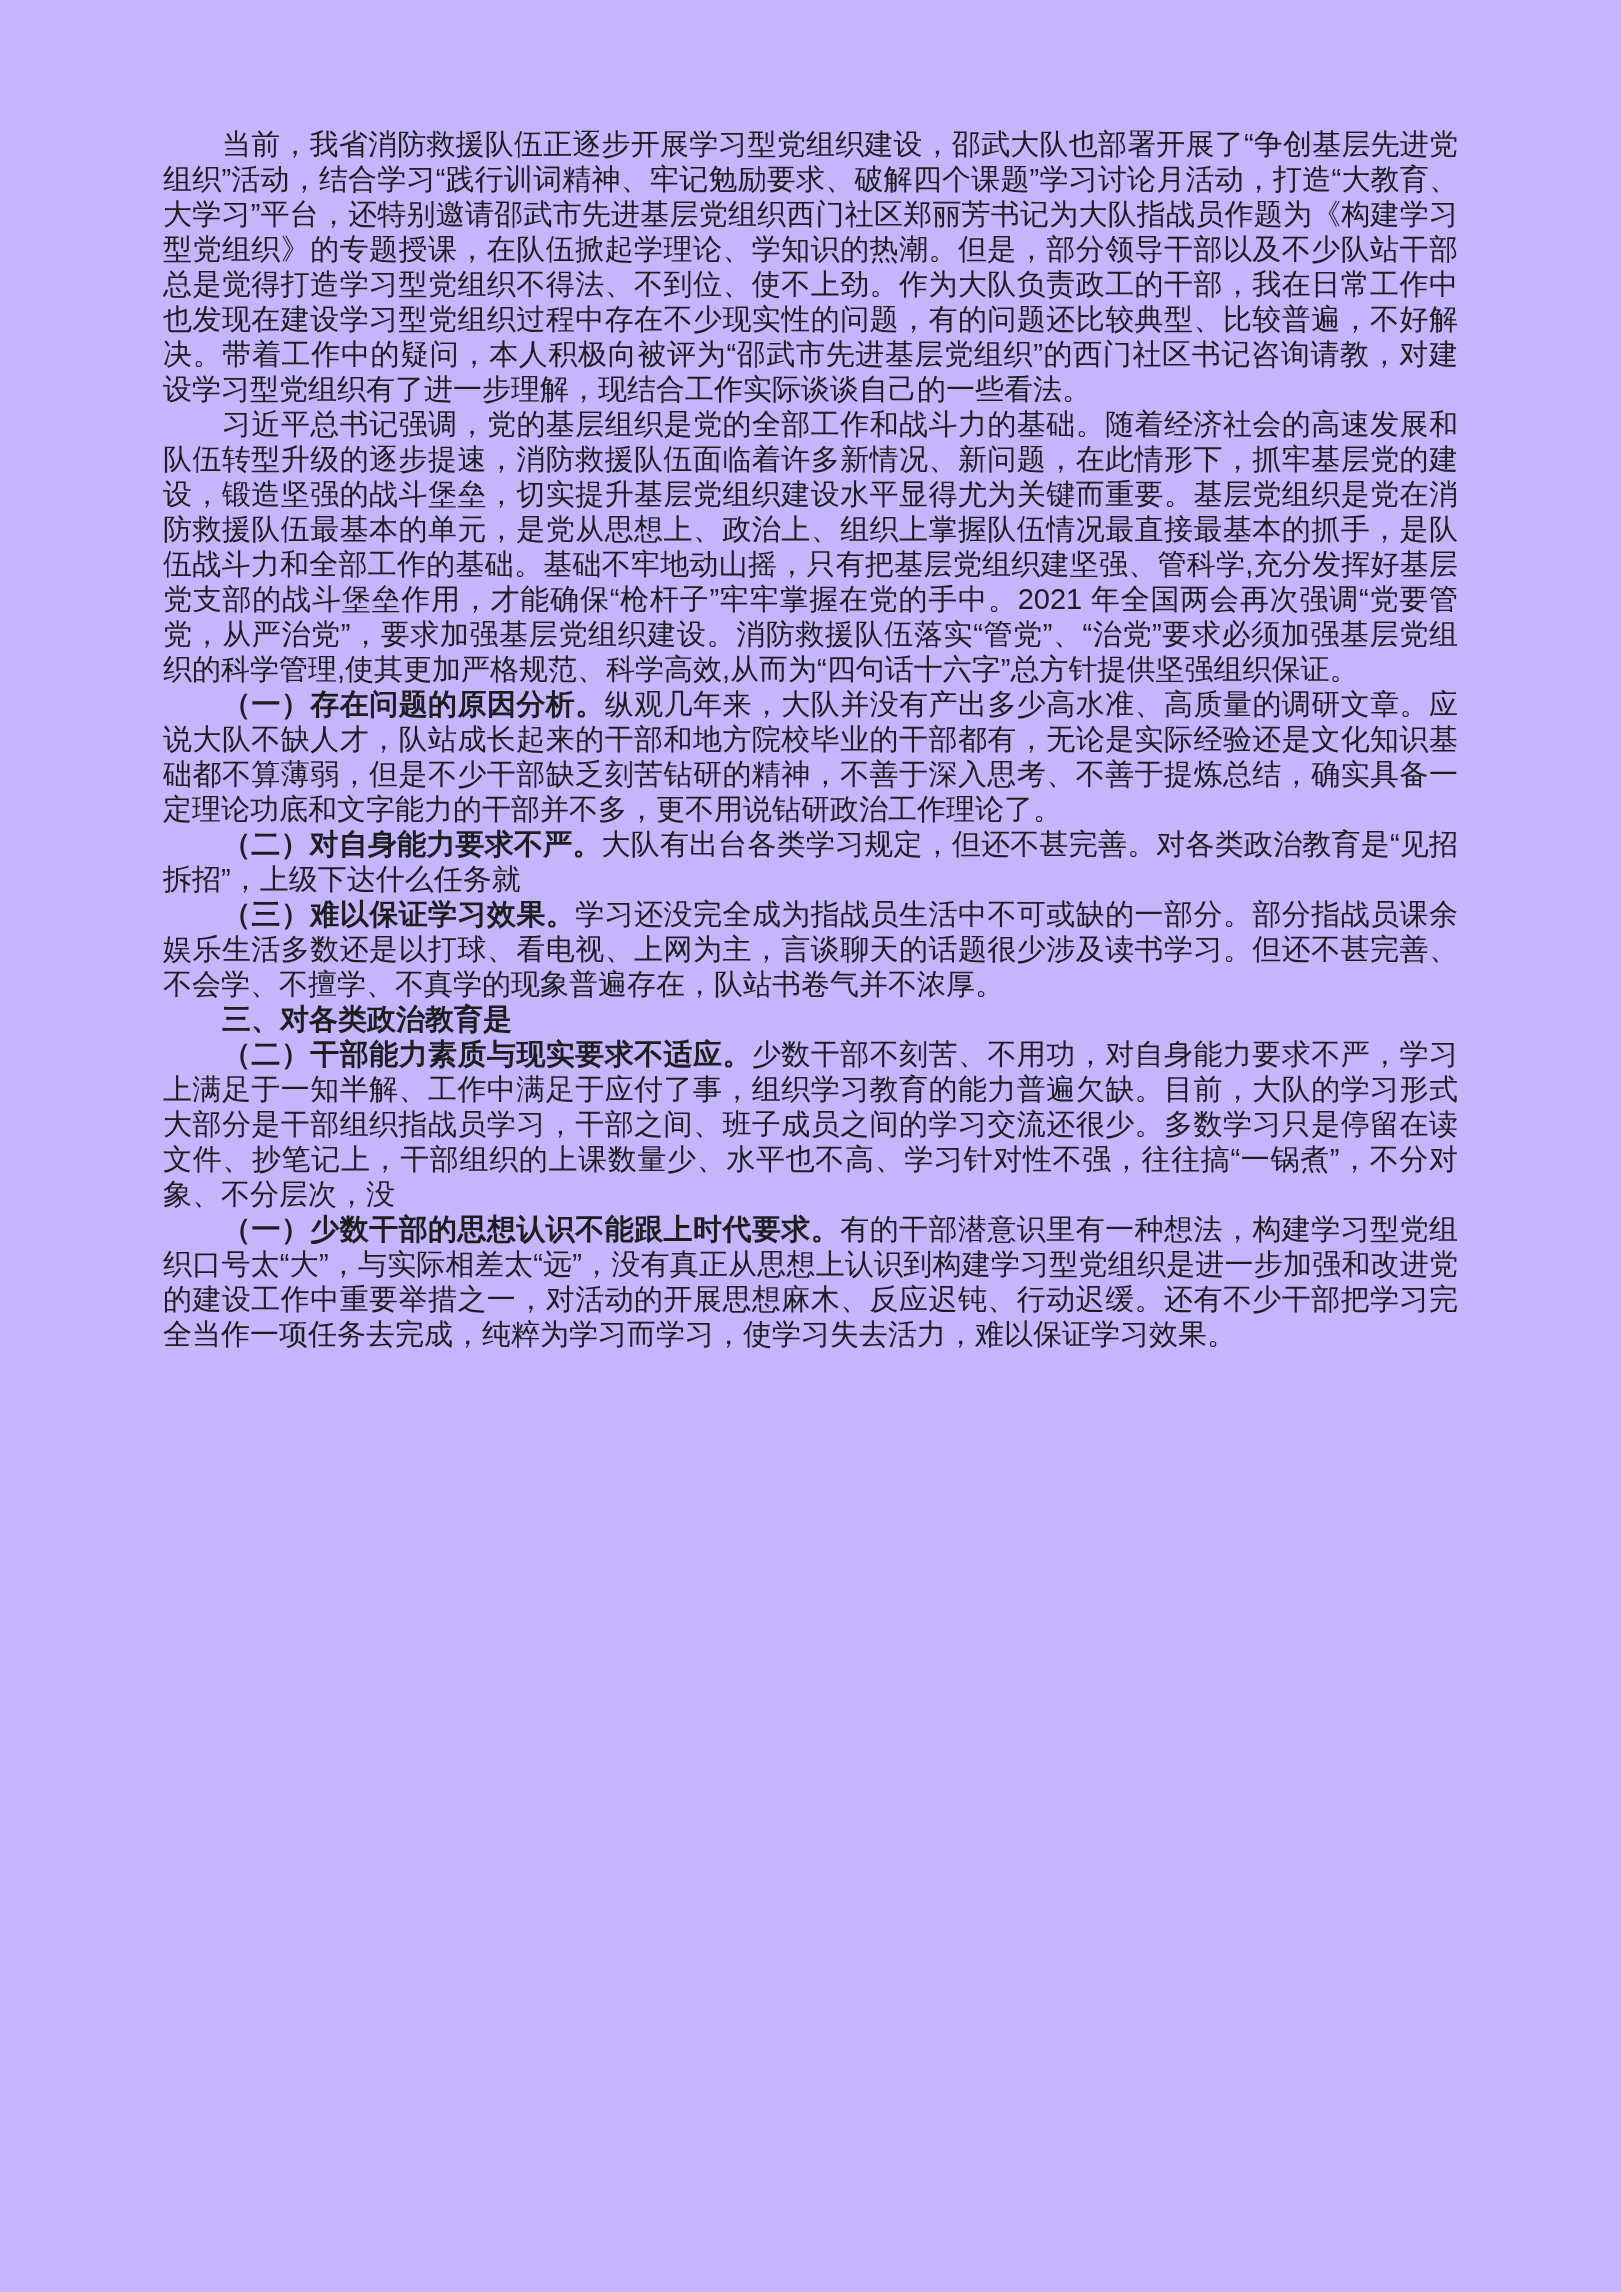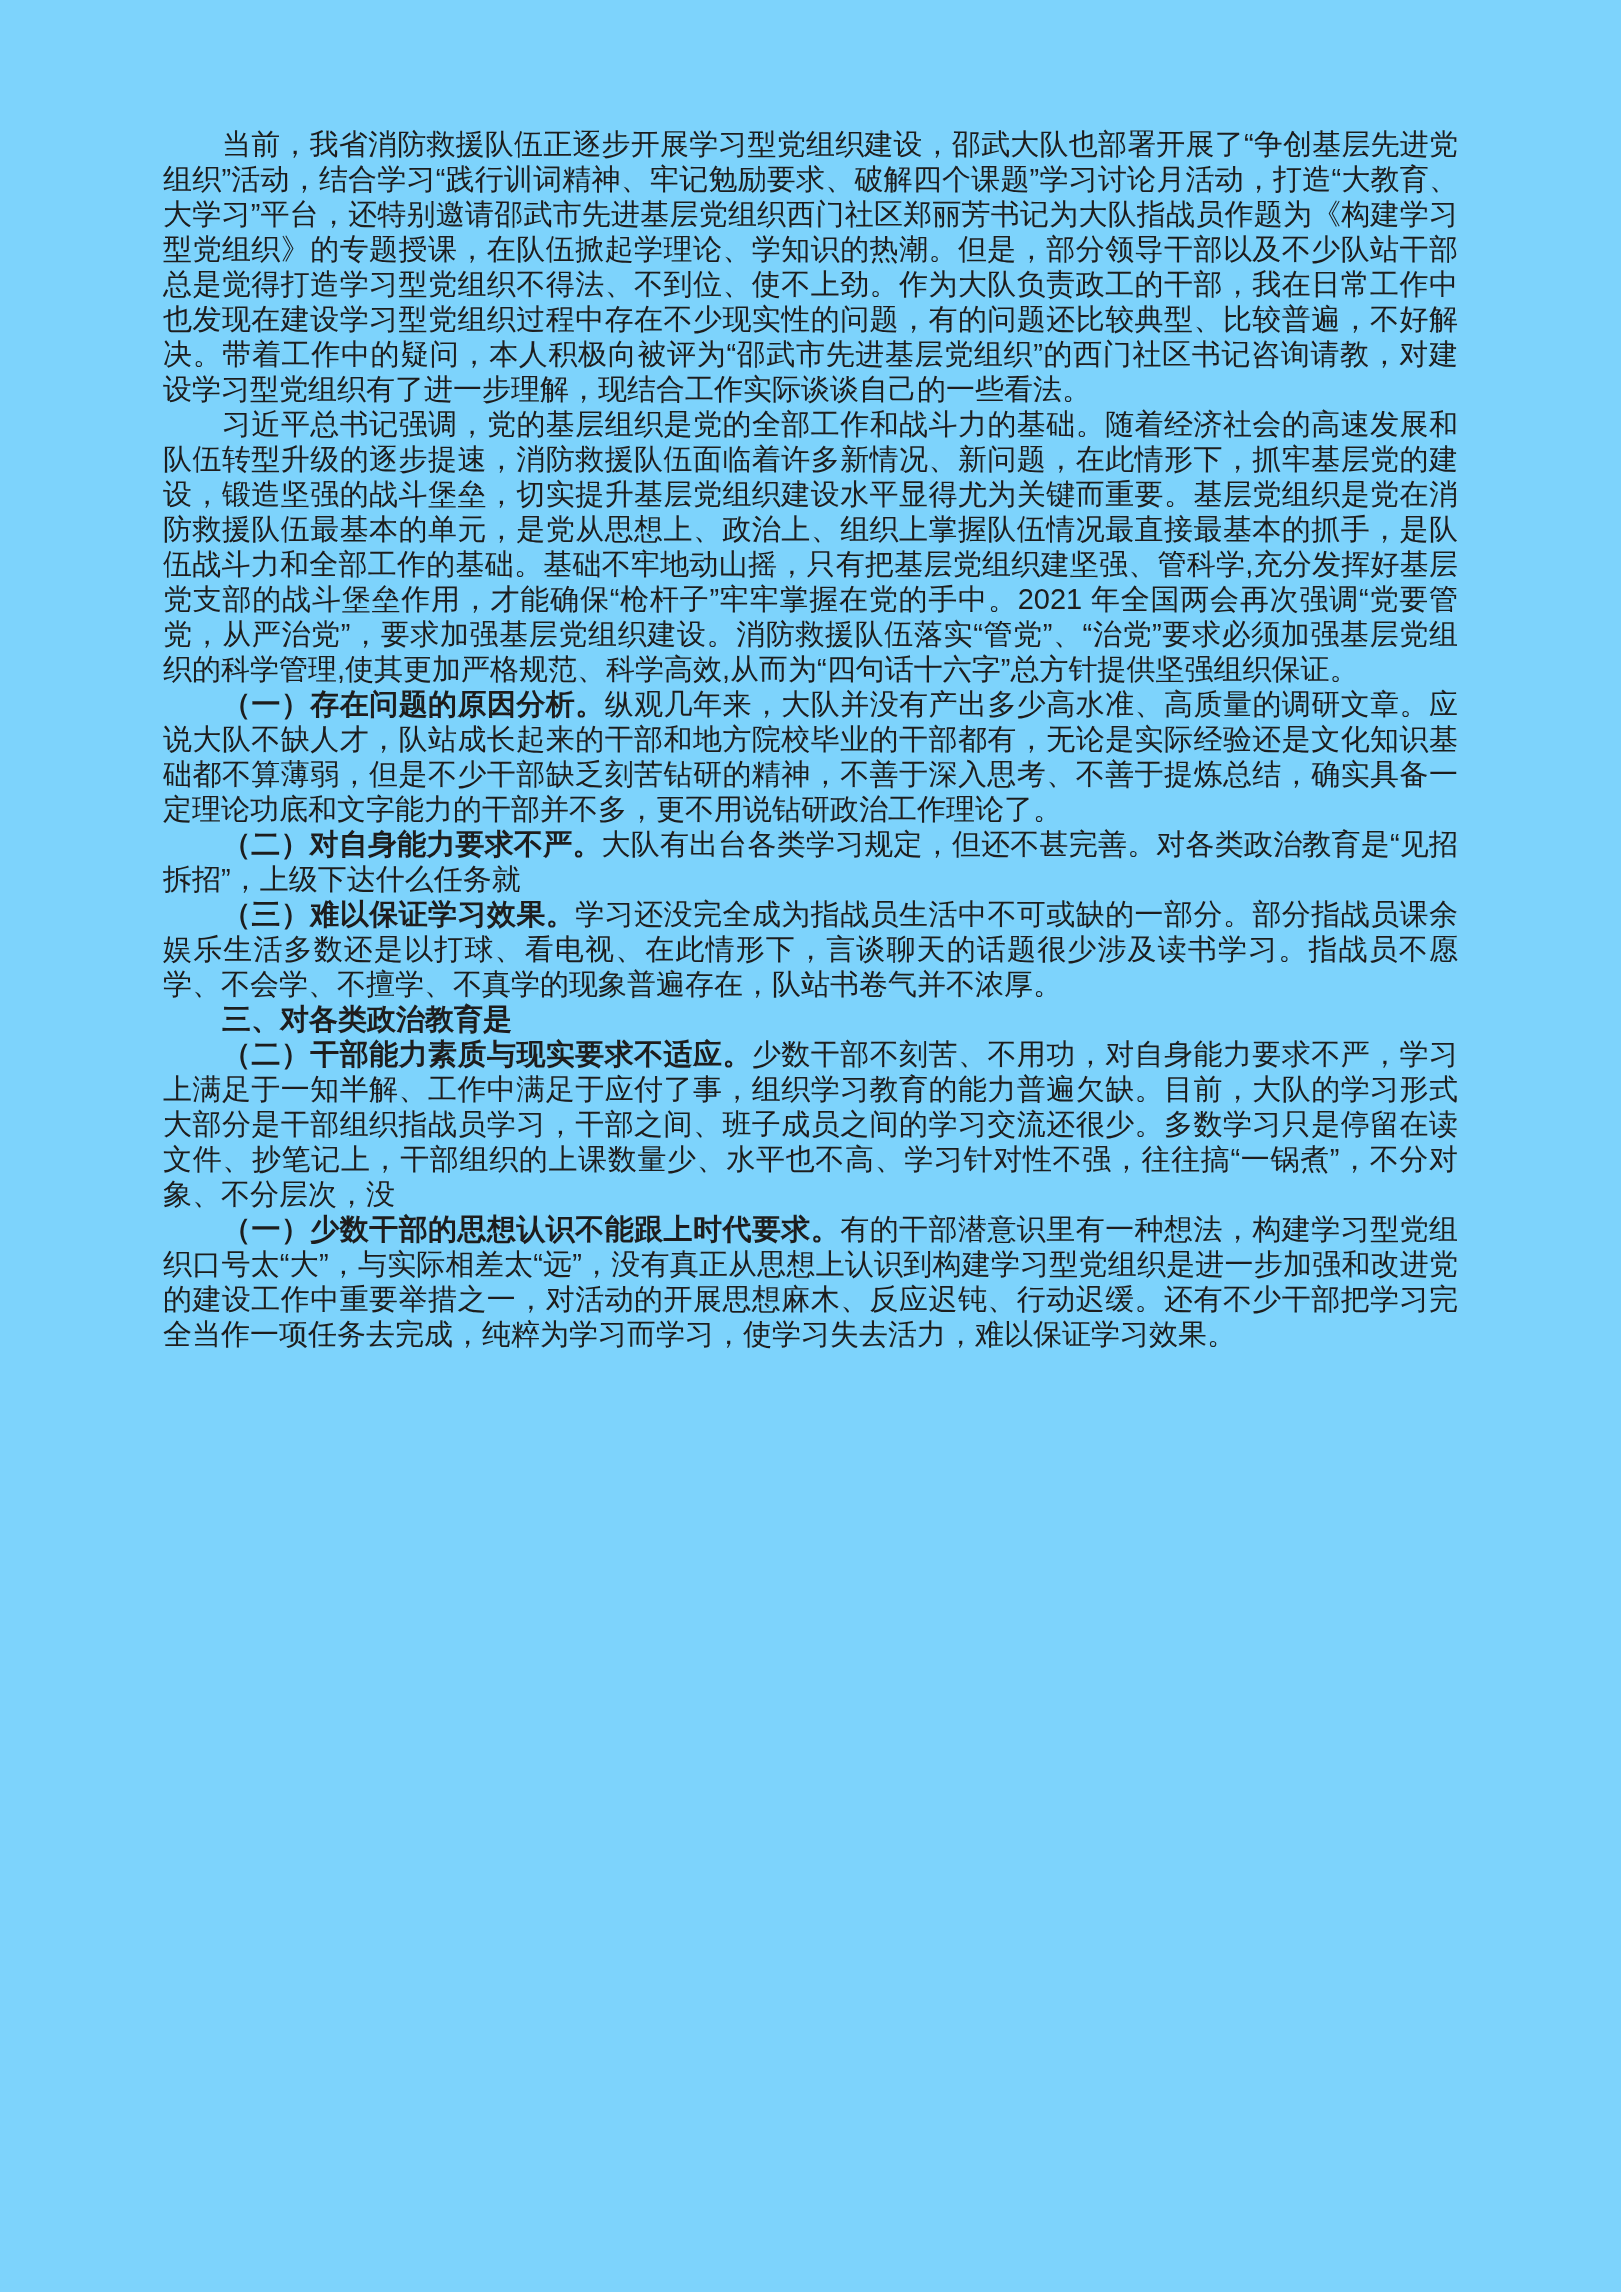--- a/index.html
+++ b/index.html
@@ -4,21 +4,21 @@
 <style>
   html, body {
     margin: 0;
     padding: 0;
     background: #ffffff;
   }
   .page {
     position: relative;
     width: 1621px;
     height: 2293px;
-    background: #7dd3fc;
+    background: #c4b5fd;
     box-sizing: border-box;
     padding: 127px 163px 4px 163px;
     overflow: hidden;
   }
   .doc {
     font-family: "Liberation Sans", "DejaVu Sans", sans-serif;
     font-size: 29px;
     line-height: 35px;
     color: #1d1d1d;
     text-align: justify;
@@ -44,21 +44,21 @@
 
 
     <p class="para indent"><span class="bold"></span><span>习近平总书记强调，党的基层组织是党的全部工作和战斗力的基础。随着经济社会的高速发展和队伍转型升级的逐步提速，消防救援队伍面临着许多新情况、新问题，在此情形下，抓牢基层党的建设，锻造坚强的战斗堡垒，切实提升基层党组织建设水平显得尤为关键而重要。基层党组织是党在消防救援队伍最基本的单元，是党从思想上、政治上、组织上掌握队伍情况最直接最基本的抓手，是队伍战斗力和全部工作的基础。基础不牢地动山摇，只有把基层党组织建坚强、管科学,充分发挥好基层党支部的战斗堡垒作用，才能确保“枪杆子”牢牢掌握在党的手中。2021 年全国两会再次强调“党要管党，从严治党”，要求加强基层党组织建设。消防救援队伍落实“管党”、“治党”要求必须加强基层党组织的科学管理,使其更加严格规范、科学高效,从而为“四句话十六字”总方针提供坚强组织保证。</span></p>
 
 
     <p class="para indent"><span class="bold">（一）存在问题的原因分析。</span><span>纵观几年来，大队并没有产出多少高水准、高质量的调研文章。应说大队不缺人才，队站成长起来的干部和地方院校毕业的干部都有，无论是实际经验还是文化知识基础都不算薄弱，但是不少干部缺乏刻苦钻研的精神，不善于深入思考、不善于提炼总结，确实具备一定理论功底和文字能力的干部并不多，更不用说钻研政治工作理论了。</span></p>
 
     <p class="para indent"><span class="bold">（二）对自身能力要求不严。</span><span>大队有出台各类学习规定，但还不甚完善。对各类政治教育是“见招拆招”，上级下达什么任务就</span></p>
 
 
-    <p class="para indent"><span class="bold">（三）难以保证学习效果。</span><span>学习还没完全成为指战员生活中不可或缺的一部分。部分指战员课余娱乐生活多数还是以打球、看电视、在此情形下，言谈聊天的话题很少涉及读书学习。指战员不愿学、不会学、不擅学、不真学的现象普遍存在，队站书卷气并不浓厚。</span></p>
+    <p class="para indent"><span class="bold">（三）难以保证学习效果。</span><span>学习还没完全成为指战员生活中不可或缺的一部分。部分指战员课余娱乐生活多数还是以打球、看电视、上网为主，言谈聊天的话题很少涉及读书学习。但还不甚完善、不会学、不擅学、不真学的现象普遍存在，队站书卷气并不浓厚。</span></p>
 
     <p class="para indent bold"><span>三、对各类政治教育是</span></p>
 
     <p class="para indent"><span class="bold">（二）干部能力素质与现实要求不适应。</span><span>少数干部不刻苦、不用功，对自身能力要求不严，学习上满足于一知半解、工作中满足于应付了事，组织学习教育的能力普遍欠缺。目前，大队的学习形式大部分是干部组织指战员学习，干部之间、班子成员之间的学习交流还很少。多数学习只是停留在读文件、抄笔记上，干部组织的上课数量少、水平也不高、学习针对性不强，往往搞“一锅煮”，不分对象、不分层次，没</span></p>
 
     <p class="para indent"><span class="bold">（一）少数干部的思想认识不能跟上时代要求。</span><span>有的干部潜意识里有一种想法，构建学习型党组织口号太“大”，与实际相差太“远”，没有真正从思想上认识到构建学习型党组织是进一步加强和改进党的建设工作中重要举措之一，对活动的开展思想麻木、反应迟钝、行动迟缓。还有不少干部把学习完全当作一项任务去完成，纯粹为学习而学习，使学习失去活力，难以保证学习效果。</span></p>
 
   </div>
 </div>
 

